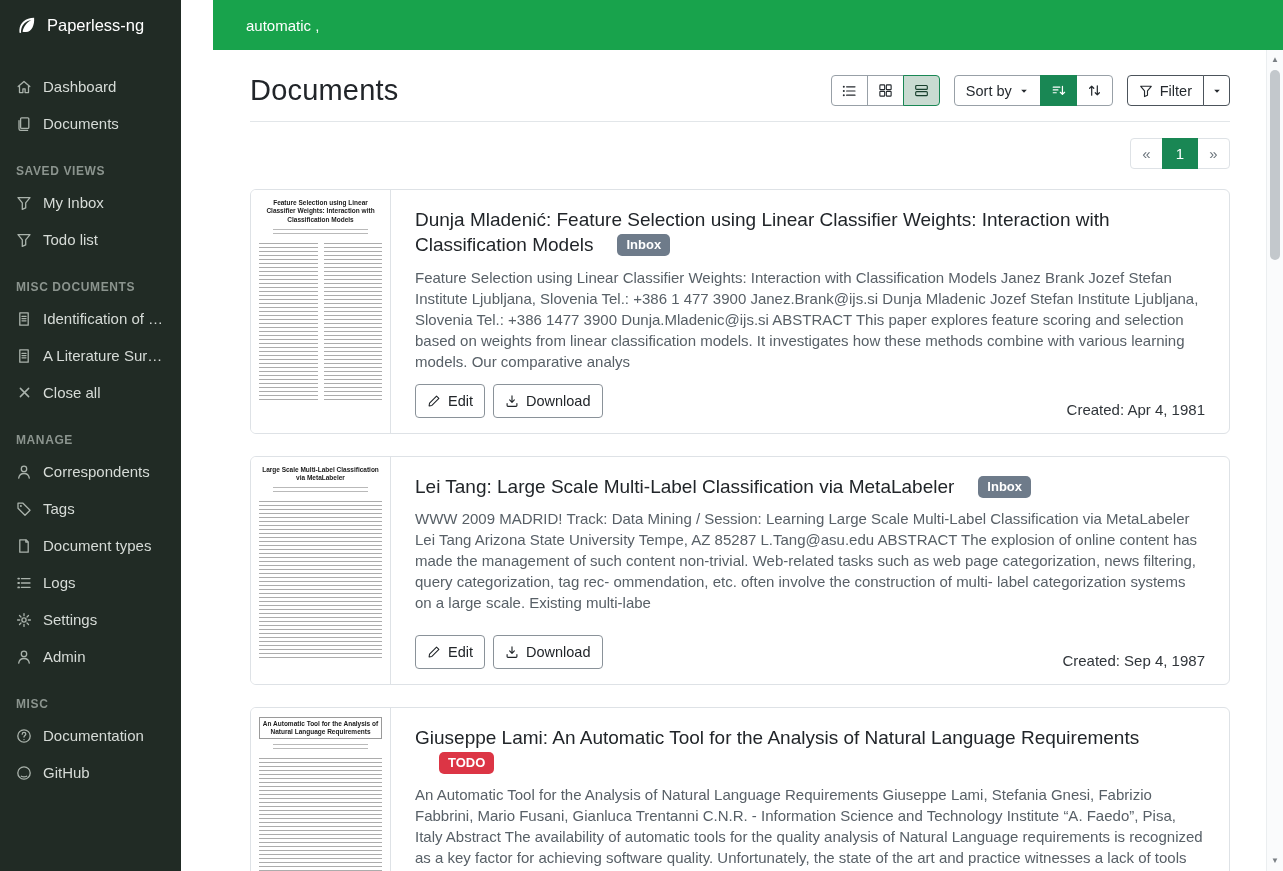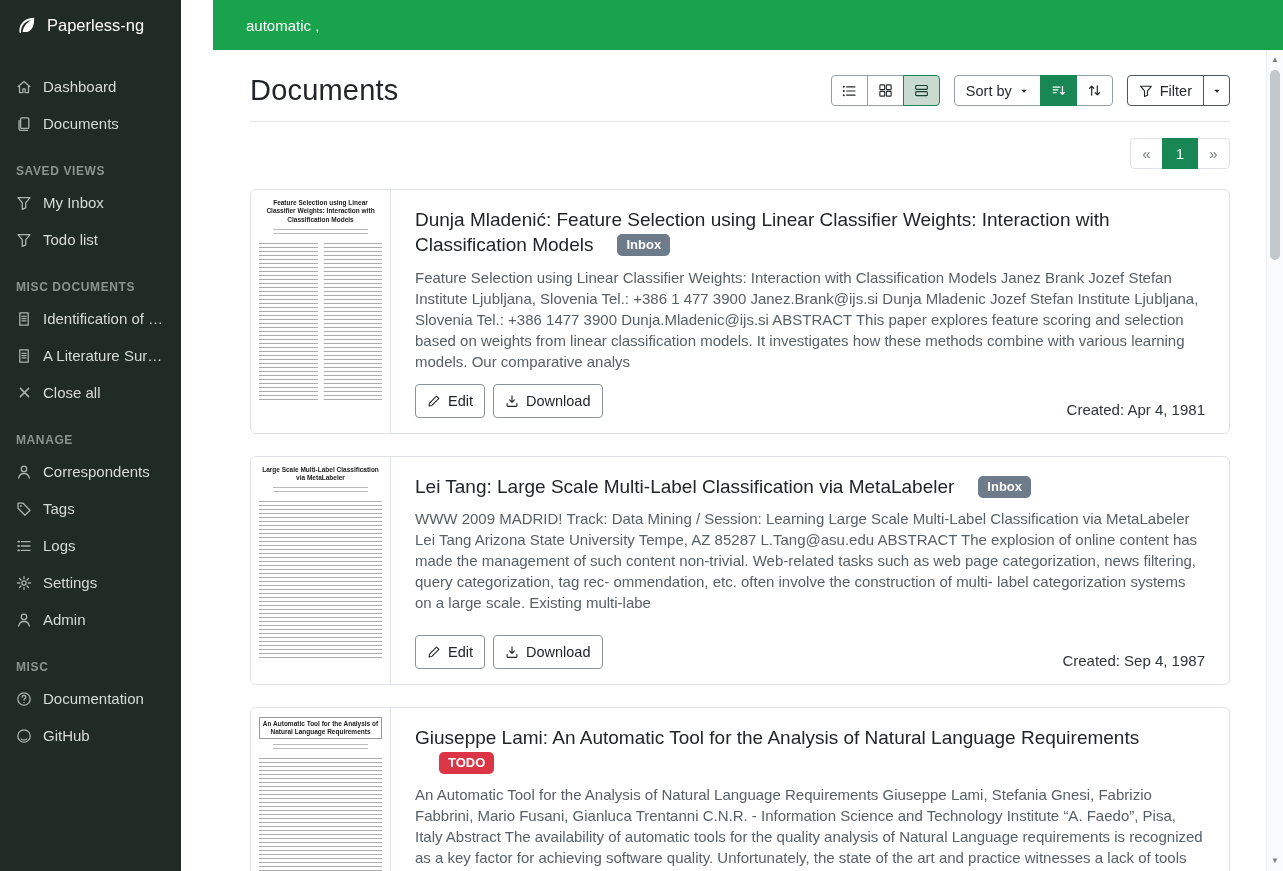--- a/index.html
+++ b/index.html
@@ -160,20 +160,29 @@
       <span class="lbl">Correspondents</span>
     </a>
     <a class="nav-item">
       <span class="icn">
           <svg width="16" height="16" viewBox="0 0 16 16" fill="none" stroke="currentColor" stroke-width="1.3" stroke-linejoin="round">
             <path d="M2 2.2h5l7 7-5 5-7-7Z"></path>
             <circle cx="4.9" cy="5.1" r="1" fill="currentColor" stroke="none"></circle>
           </svg>
         </span>
       <span class="lbl">Tags</span>
+    </a>
+    <a class="nav-item">
+      <span class="icn">
+          <svg width="16" height="16" viewBox="0 0 16 16" fill="none" stroke="currentColor" stroke-width="1.3" stroke-linejoin="round">
+            <path d="M3.8 1.8h6.2L12.2 4v10.2H3.8Z"></path>
+            <path d="M9.8 1.8V4h2.4"></path>
+          </svg>
+        </span>
+      <span class="lbl">Document types</span>
     </a>
     <a class="nav-item">
       <span class="icn">
           <svg width="16" height="16" viewBox="0 0 16 16" fill="none" stroke="currentColor" stroke-width="1.3" stroke-linecap="round">
             <path d="M5.4 3.6h8.6M5.4 8h8.6M5.4 12.4h8.6"></path>
             <path d="M2.2 3.6h.9M2.2 8h.9M2.2 12.4h.9" stroke-width="1.8"></path>
           </svg>
         </span>
       <span class="lbl">Logs</span>
     </a>

